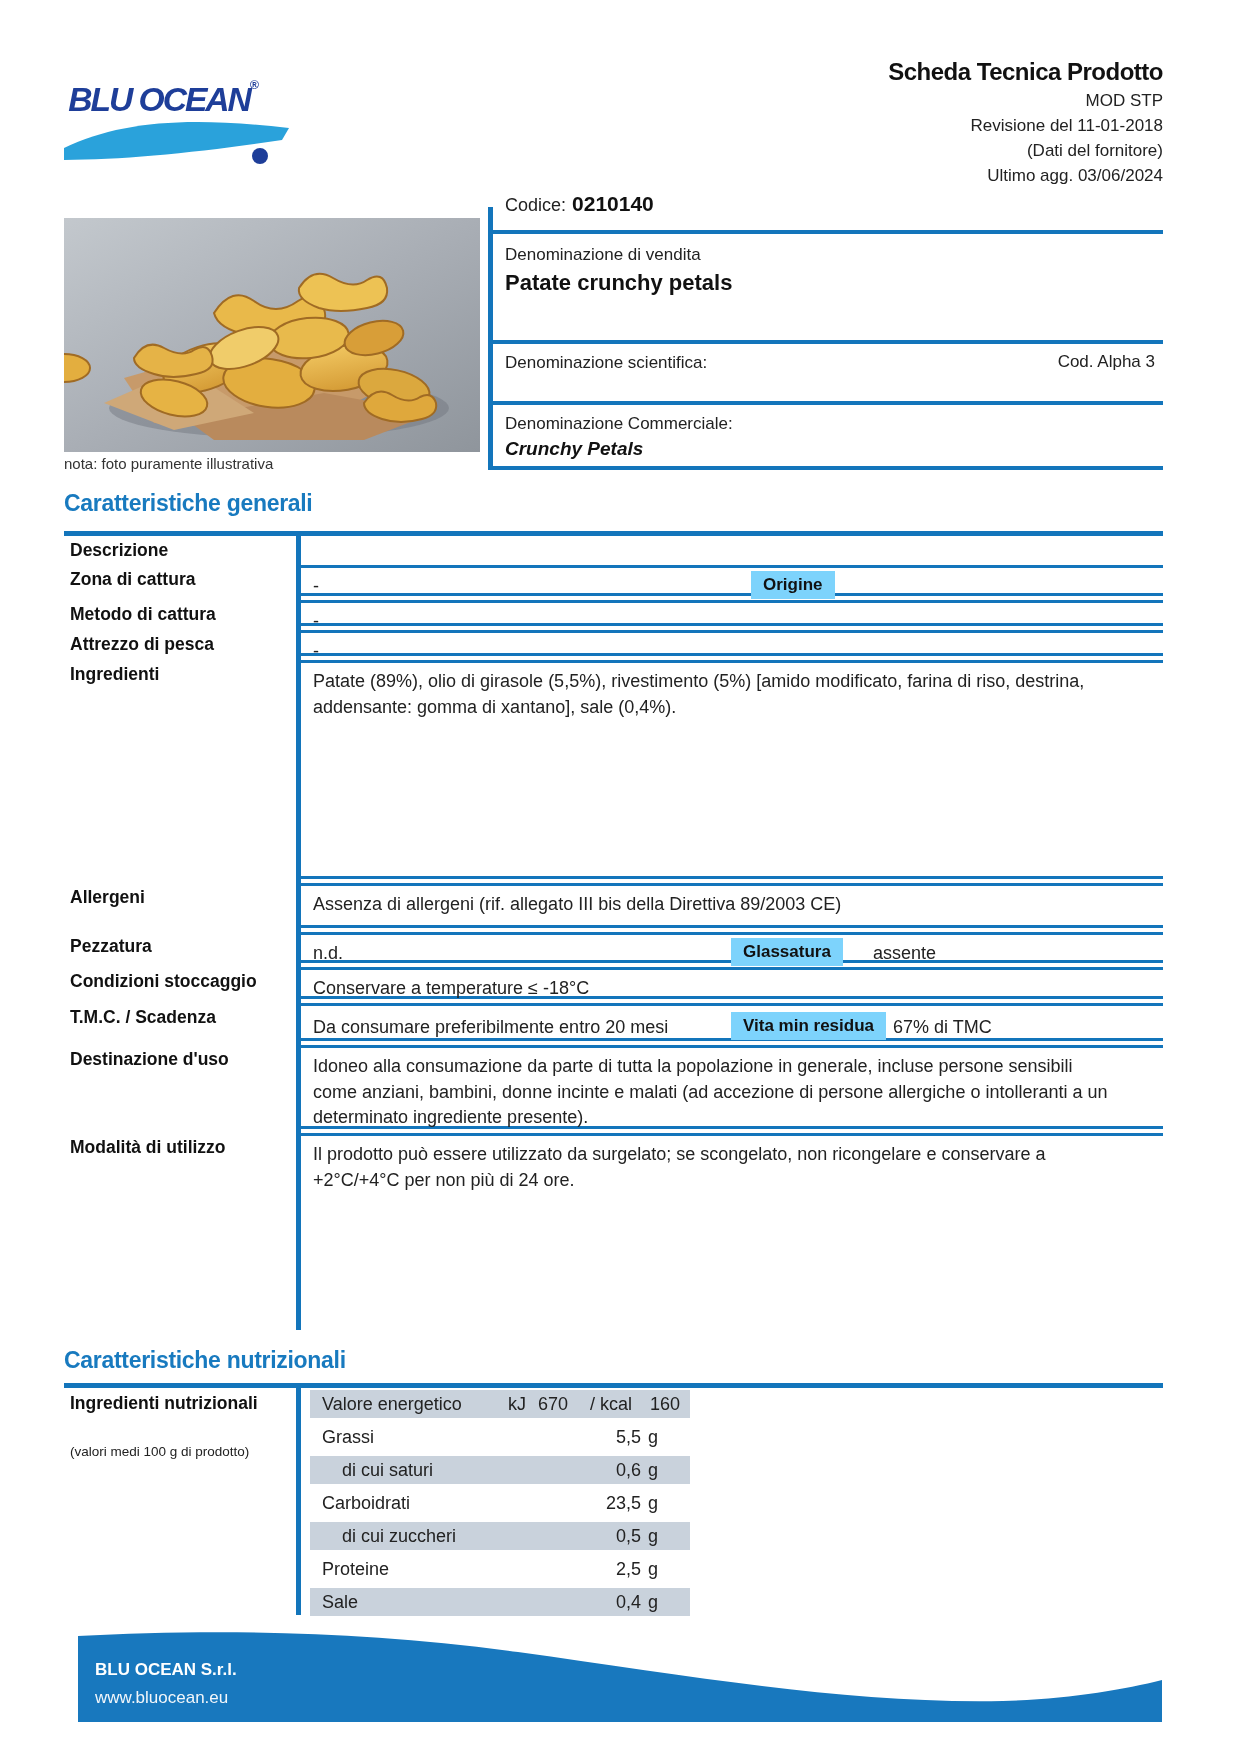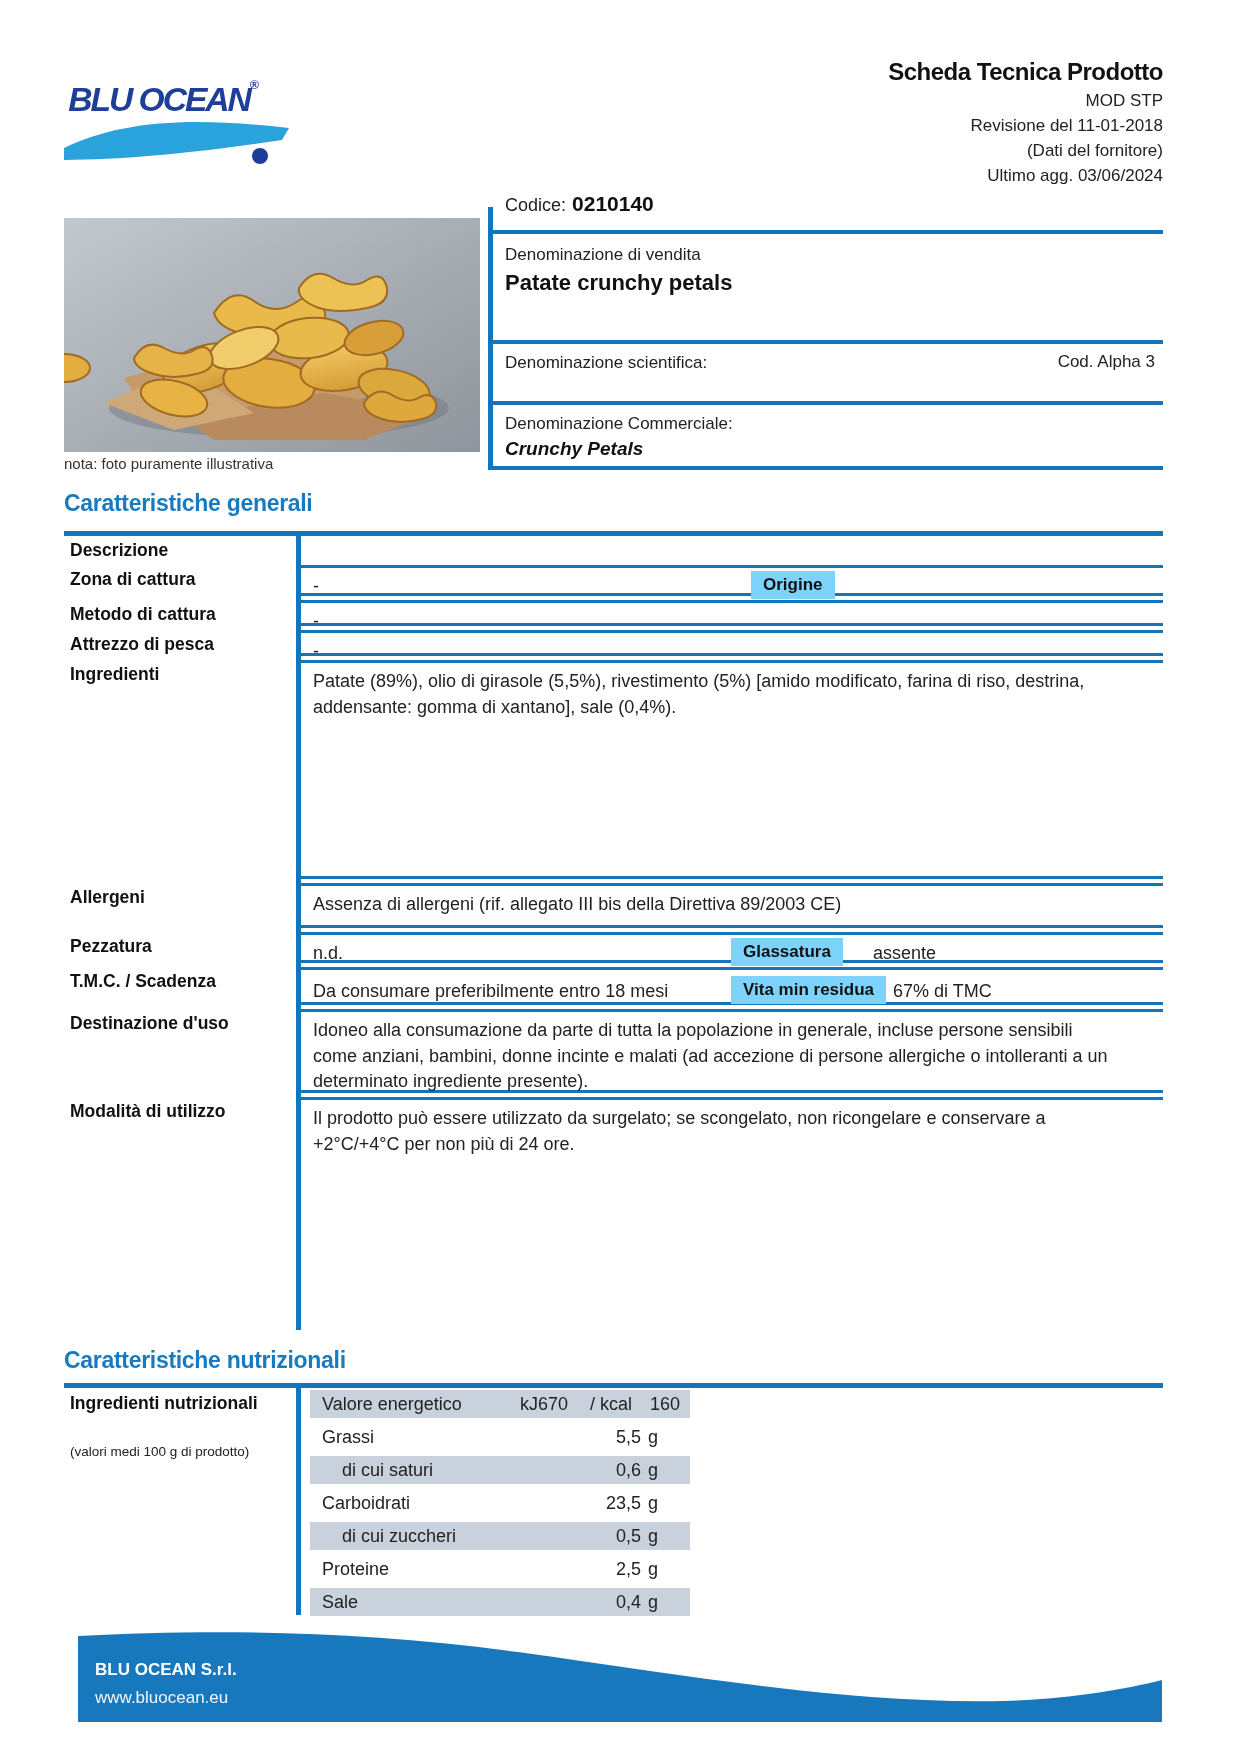--- a/index.html
+++ b/index.html
@@ -56,21 +56,21 @@
   .n-note{position:absolute;left:6px;top:56px;width:220px;font-size:13.5px;color:#222;}
   .nrows{position:absolute;left:246px;top:2px;width:380px;}
   .nrow{height:28px;margin-bottom:5px;display:flex;align-items:center;font-size:18px;color:#222;}
   .nrow.shaded{background:#c9d2dc;}
   .nrow .nname{flex:1;padding-left:12px;white-space:nowrap;}
   .nrow .nname.indent{padding-left:32px;}
   .nrow .nval{width:70px;text-align:right;}
   .nrow .nunit{width:42px;padding-left:7px;}
   .nrow.energy .e{white-space:nowrap;}
   .nrow.energy .e-kj{margin-left:4px;}
-  .nrow.energy .e-kjv{margin-left:0;}
+  .nrow.energy .e-kjv{margin-left:12px;}
   .nrow.energy .e-kcal{margin-left:22px;}
   .nrow.energy .e-kcalv{margin-left:18px;margin-right:10px;}
 
   
   .footer{position:absolute;left:78px;top:1628px;width:1084px;height:94px;}
   .footer-company{position:absolute;left:17px;top:32px;font-size:17px;font-weight:700;color:#fff;}
   .footer-site{position:absolute;left:17px;top:60px;font-size:17px;color:#f2f6fa;}
 </style>
 </head>
 <body>
@@ -189,25 +189,29 @@
 
     <div class="grow">
       <div class="glabel">Pezzatura</div>
       <div class="gcell" style="height:31px;">
         <span>n.d.</span>
         <span class="badge" style="left:430px;">Glassatura</span>
         <span class="badge-val" style="left:572px;">assente</span>
       </div>
     </div>
 
+    <div class="grow">
+      <div class="glabel">Condizioni stoccaggio</div>
+      <div class="gcell" style="height:32px;"><span>Conservare a temperature ≤ -18°C</span></div>
+    </div>
 
     <div class="grow">
       <div class="glabel">T.M.C. / Scadenza</div>
       <div class="gcell" style="height:38px;padding-top:9px;">
-        <span>Da consumare preferibilmente entro 18 mesi</span>
+        <span>Da consumare preferibilmente entro 20 mesi</span>
         <span class="badge" style="left:430px;top:6px;">Vita min residua</span>
         <span class="badge-val" style="left:592px;top:9px;">67% di TMC</span>
       </div>
     </div>
 
     <div class="grow">
       <div class="glabel">Destinazione d'uso</div>
       <div class="gcell" style="height:84px;">
           <span class="celltext">Idoneo alla consumazione da parte di tutta la popolazione in generale, incluse persone sensibili come anziani, bambini, donne incinte e malati (ad accezione di persone allergiche o intolleranti a un determinato ingrediente presente).</span>
         </div>

